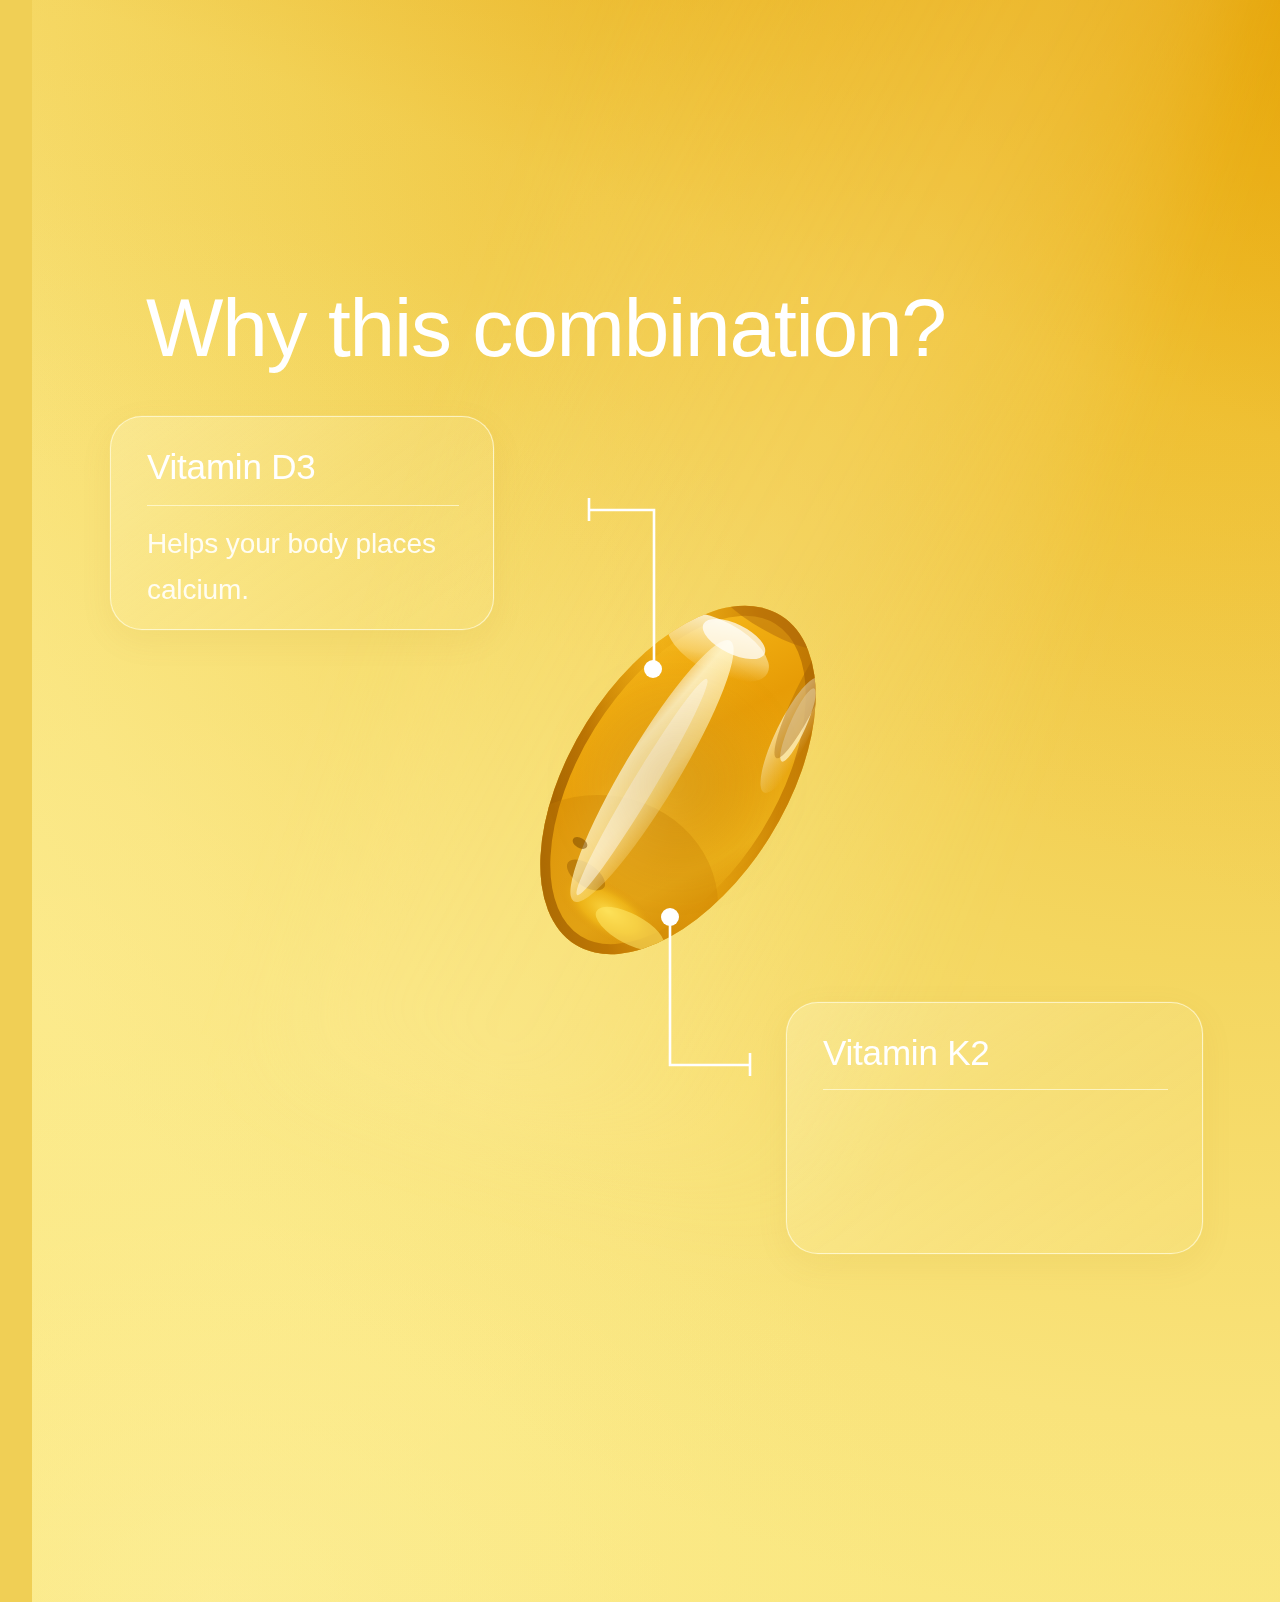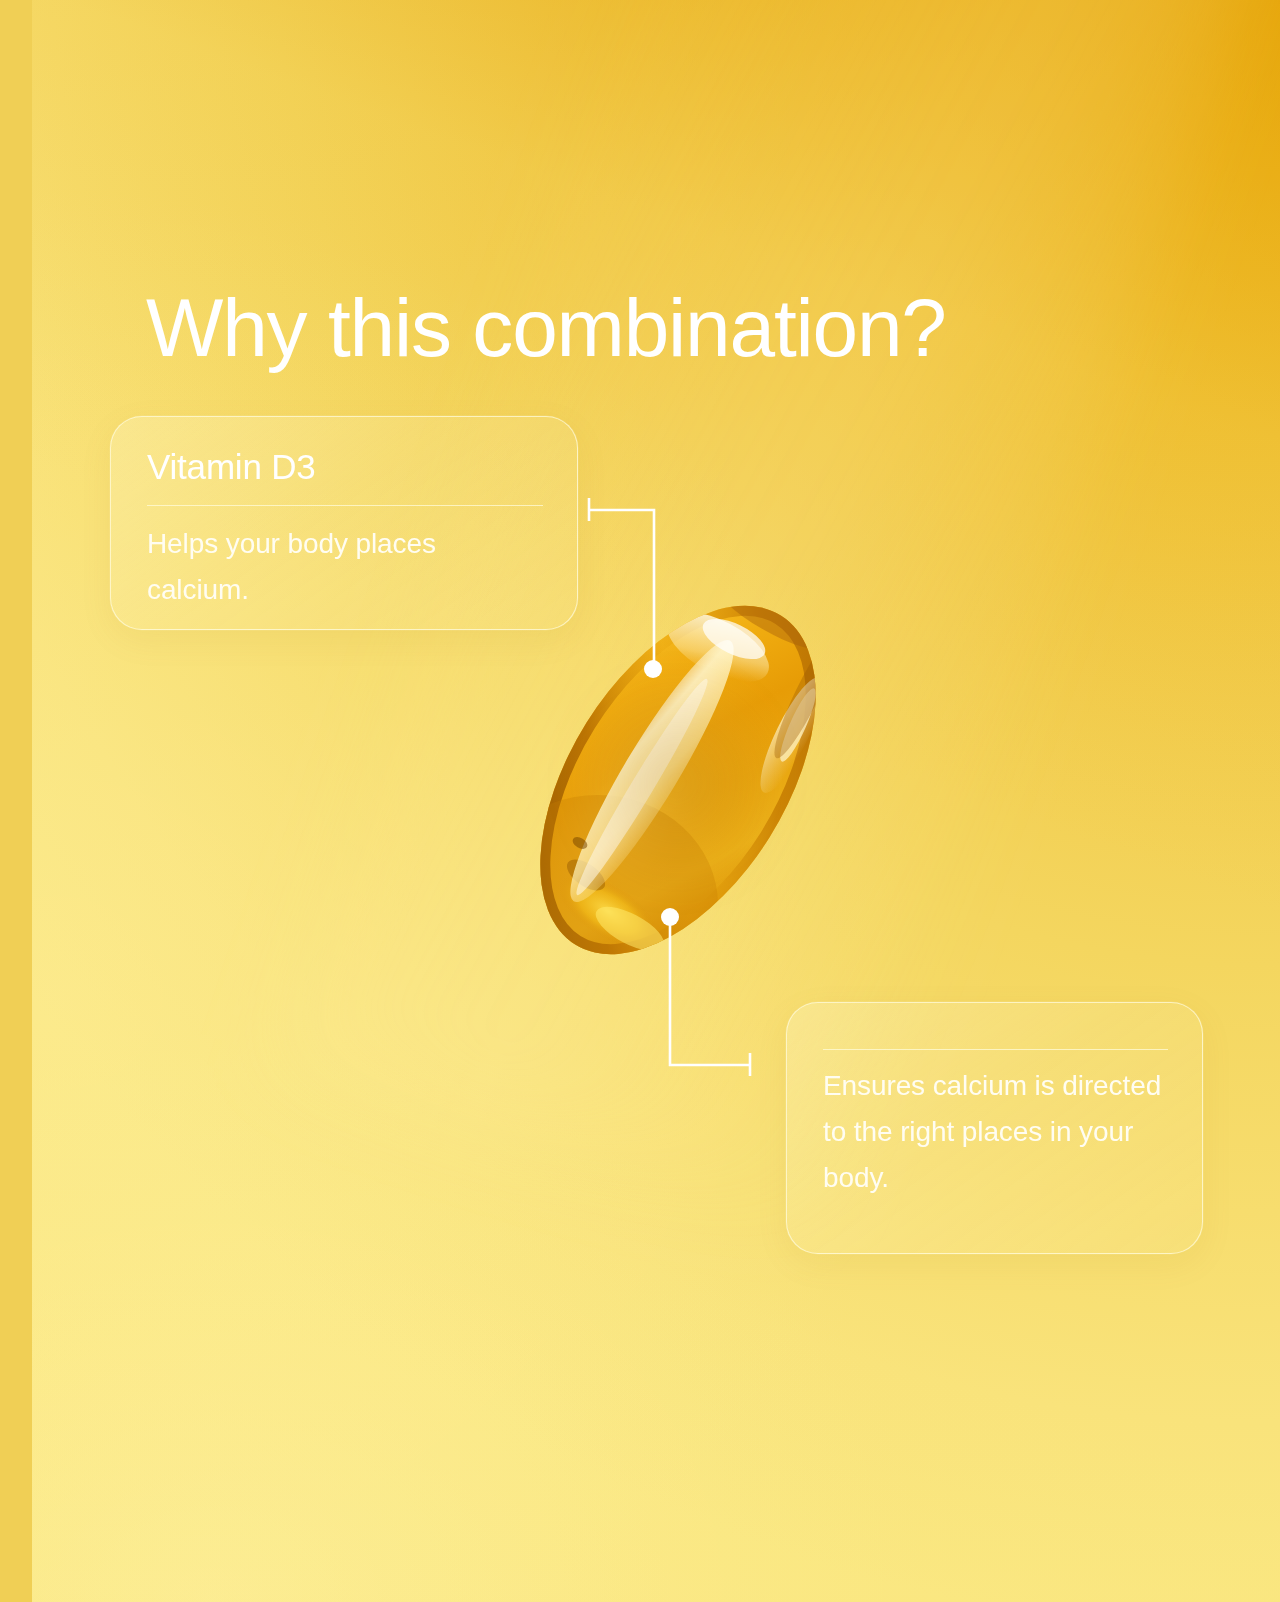--- a/index.html
+++ b/index.html
@@ -105,21 +105,21 @@
         rgba(255,248,200,0.17) 45%,
         rgba(255,246,195,0.10) 100%);
     box-shadow:
       0 0 0 0.5px rgba(255,255,230,0.18),
       0 10px 34px rgba(160,110,0,0.07);
     padding: 30px 34px 30px 36px;
   }
   .card-d3 {
     left: 78px;
     top: 416px;
-    width: 468px;
+    width: 384px;
     height: 214px;
   }
   .card-k2 {
     left: 754px;
     top: 1002px;
     width: 417px;
     height: 252px;
   }
   .card-title {
     font-size: 35px;
@@ -263,22 +263,22 @@
     </svg>
   </div>
 
   <div class="card card-d3">
     <div class="card-title">Vitamin D3</div>
     <hr class="card-divider">
     <p class="card-body">Helps your body places calcium.</p>
   </div>
 
   <div class="card card-k2">
+    <div class="card-title">Vitamin K2</div>
     <hr class="card-divider">
-    <p class="card-body">Ensures calcium is directed to the right places in your body.</p>
   </div>
 
   <svg class="connectors" width="1280" height="1602" viewBox="0 0 1280 1602">
 
     <g>
       <path d="M557 498 L557 521" stroke="#ffffff" stroke-width="2.6" fill="none" stroke-linecap="butt"></path>
       <path d="M557 510 L622 510 L622 662" stroke="#ffffff" stroke-width="2.6" fill="none" stroke-linecap="butt" stroke-linejoin="miter"></path>
       <circle cx="621" cy="669" r="9" fill="#ffffff"></circle>
     </g>
 

